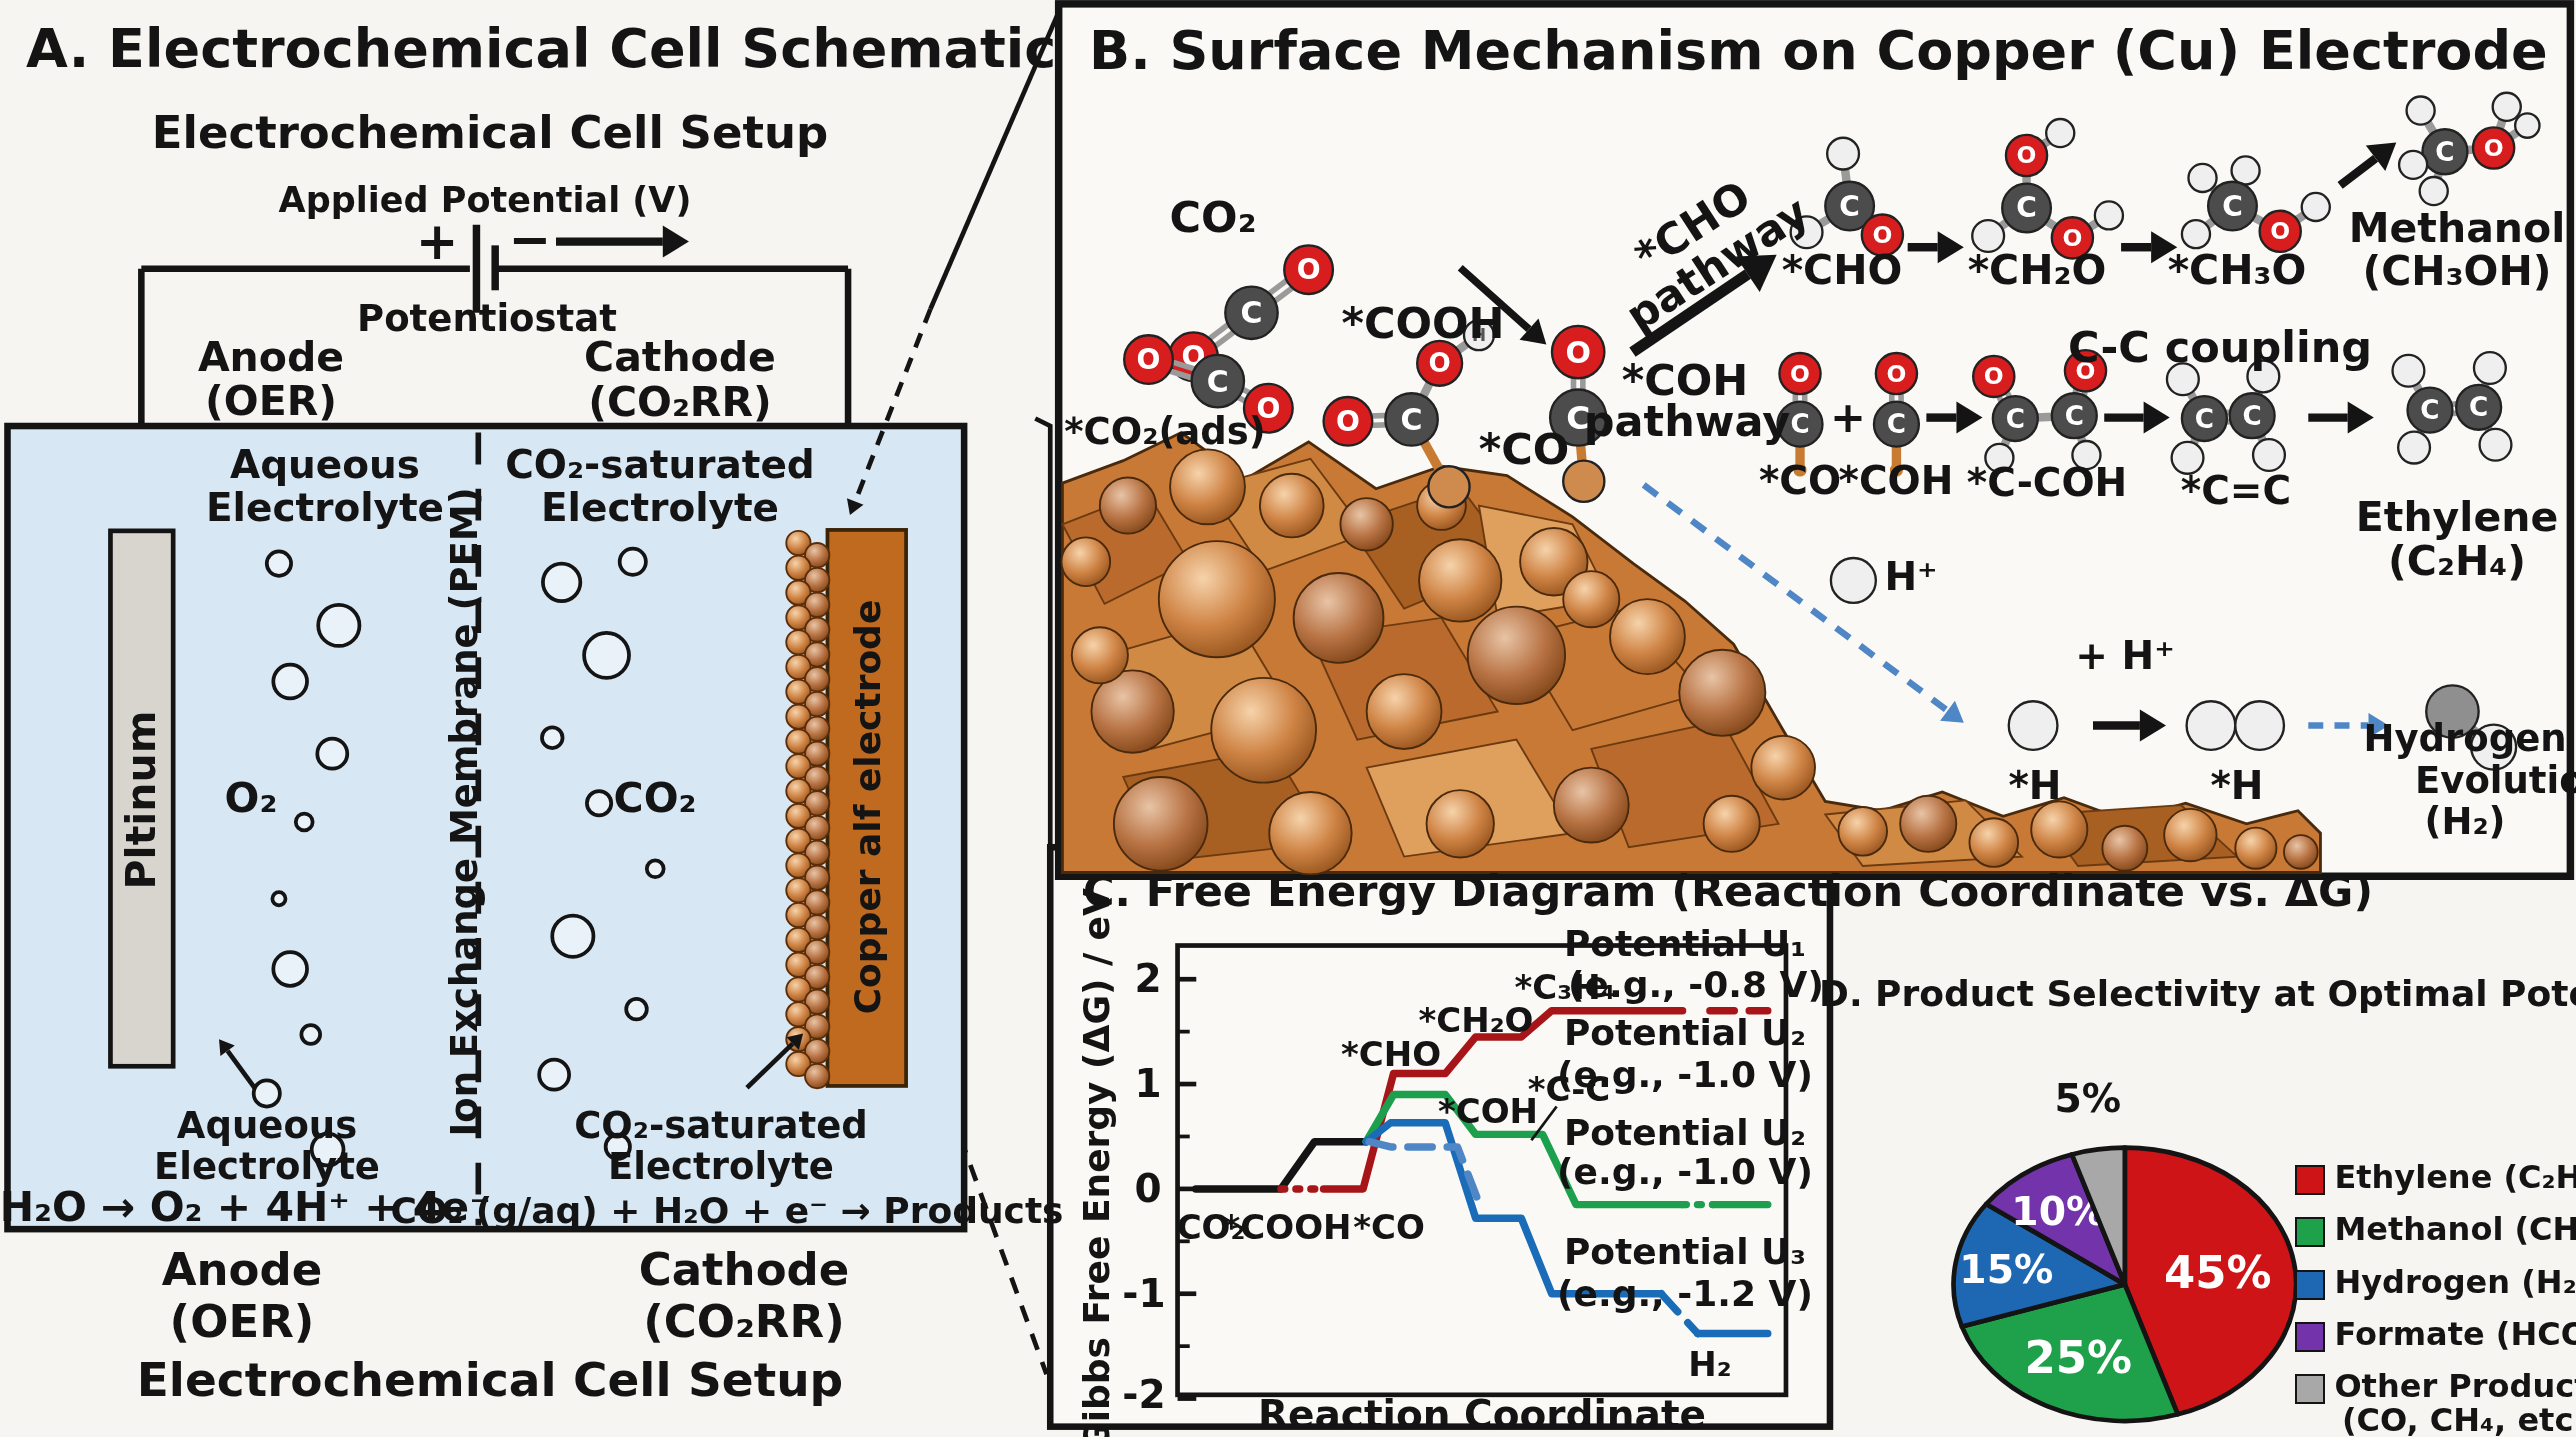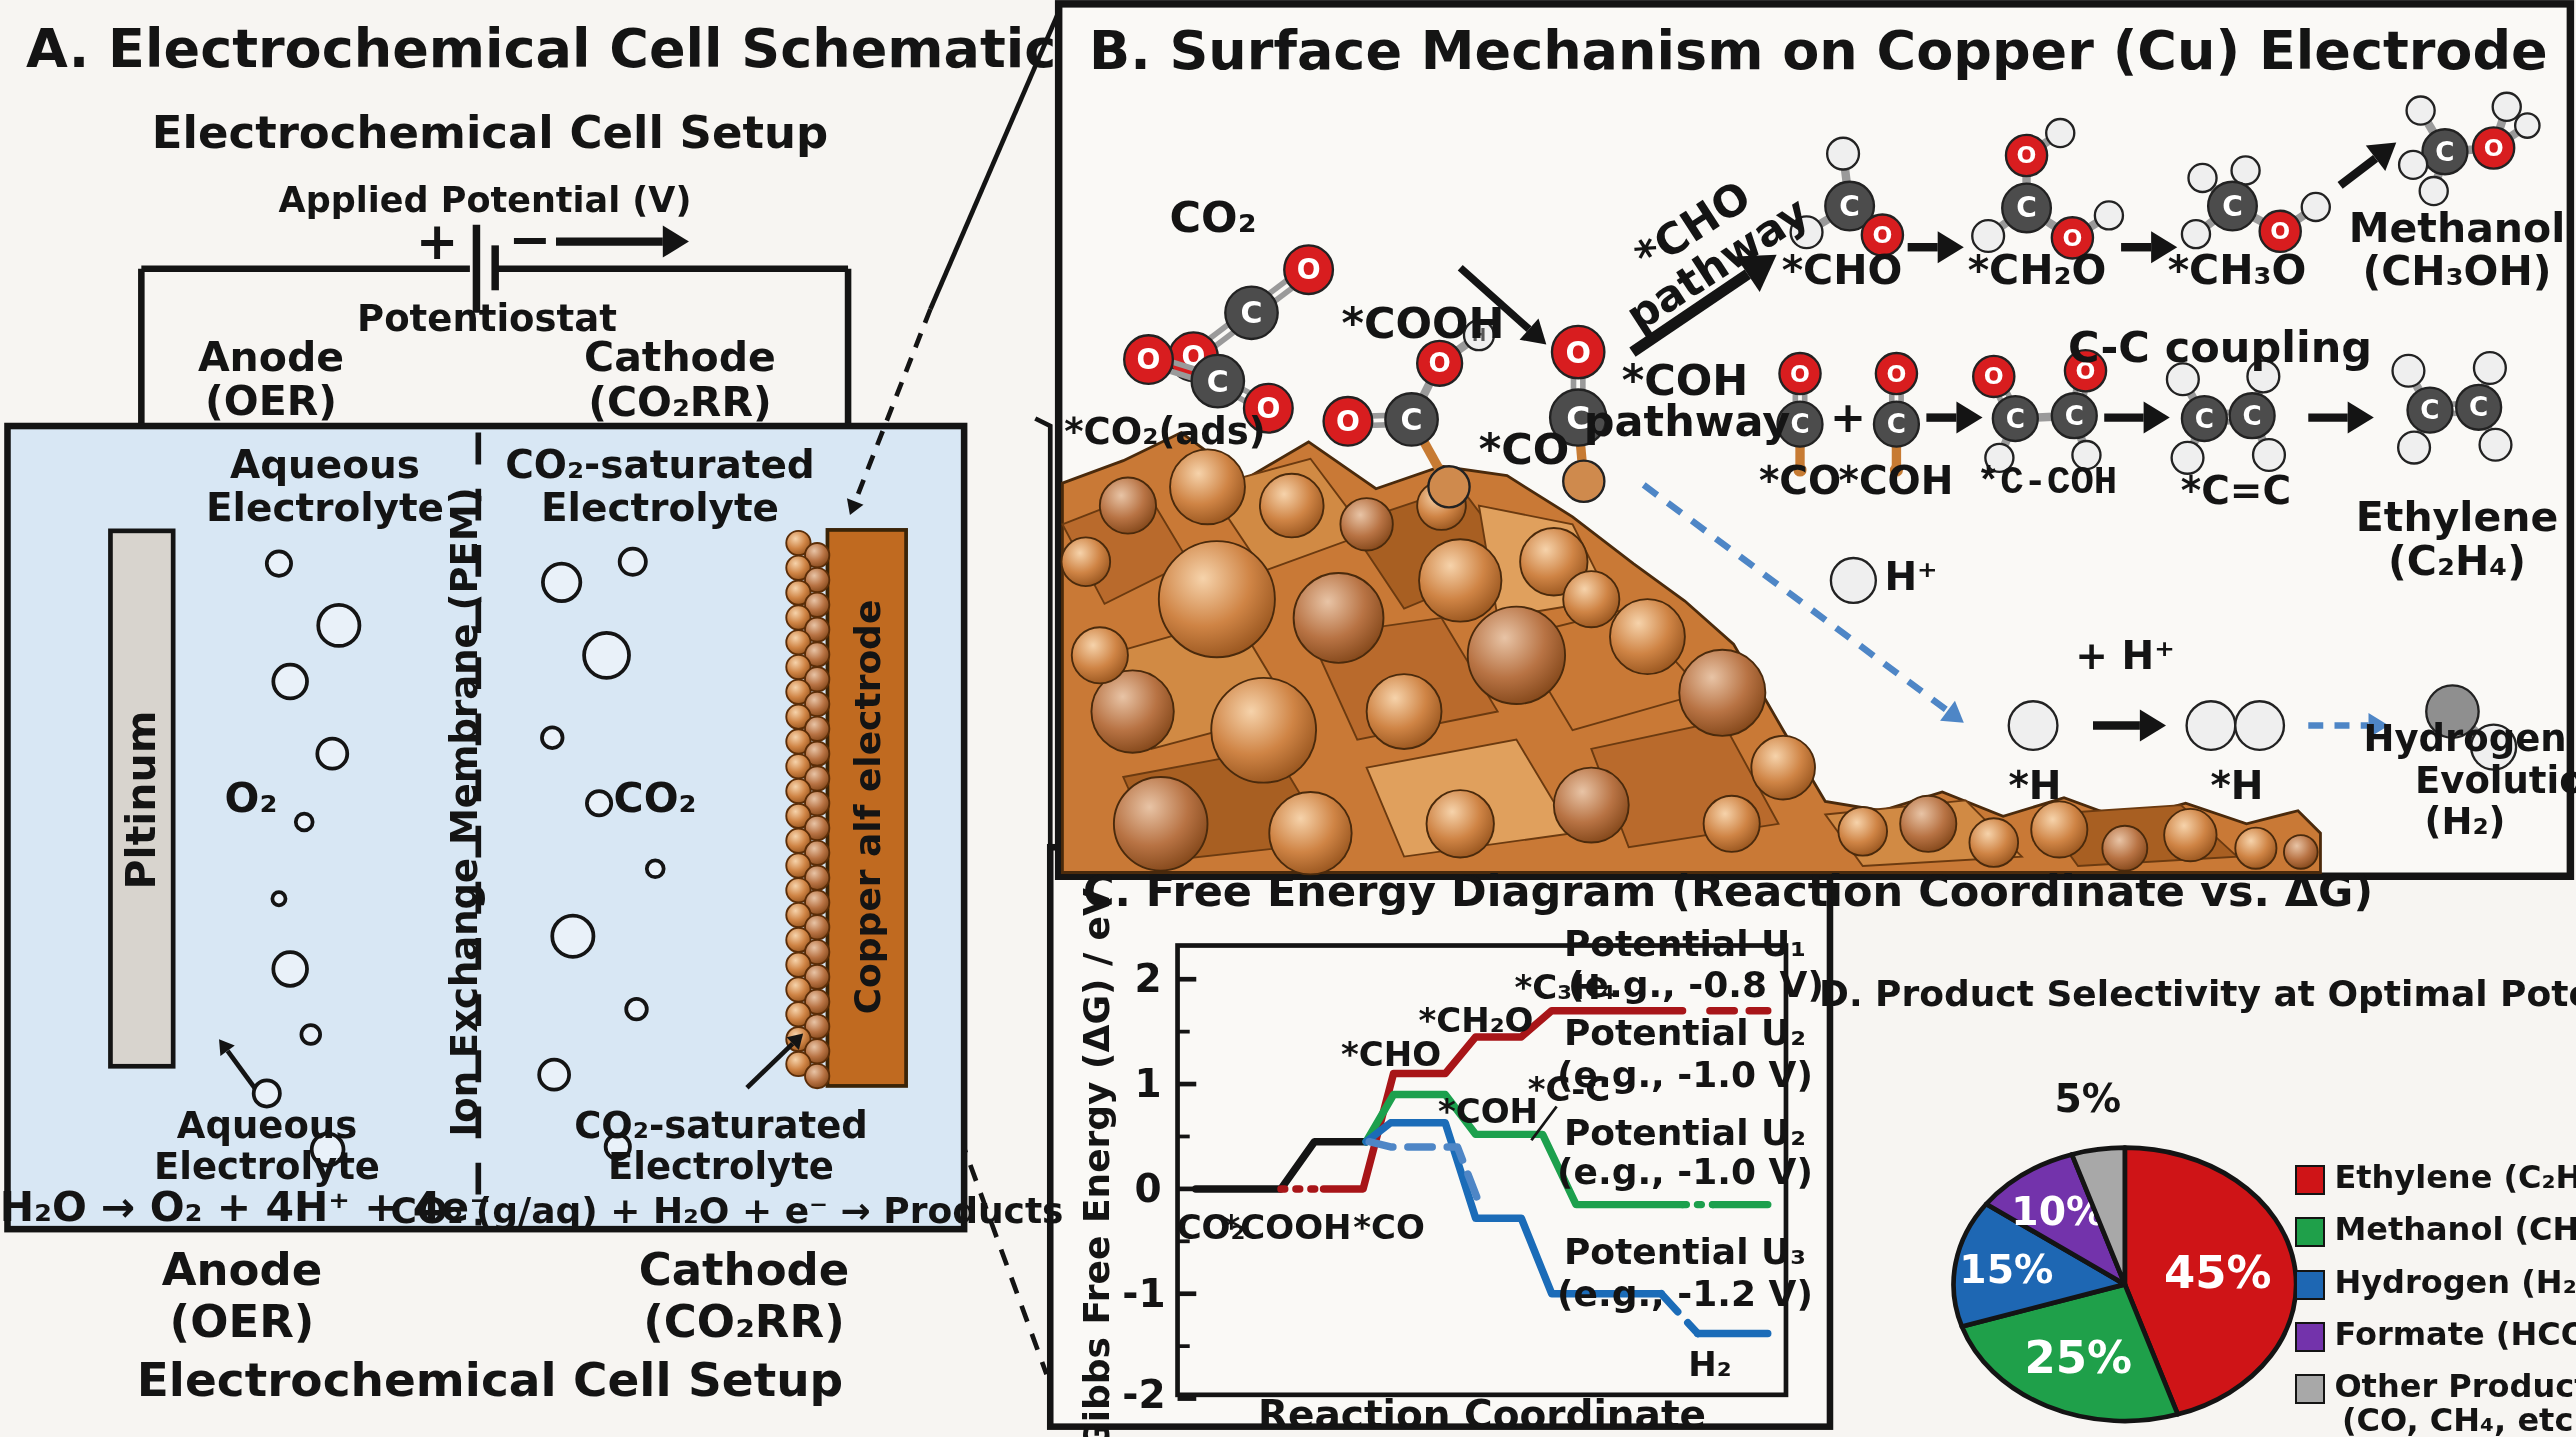--- a/index.html
+++ b/index.html
@@ -506,21 +506,21 @@
 <div class="lbl" style="left:1687px;top:421px;font-size:43px;">pathway</div>
 <div class="lbl" style="left:1842px;top:270px;font-size:41px;">*CHO</div>
 <div class="lbl" style="left:2037px;top:270px;font-size:41px;">*CH₂O</div>
 <div class="lbl" style="left:2237px;top:270px;font-size:41px;">*CH₃O</div>
 <div class="lbl" style="left:2457px;top:228px;font-size:41px;">Methanol</div>
 <div class="lbl" style="left:2457px;top:271px;font-size:41px;">(CH₃OH)</div>
 <div class="lbl" style="left:2220px;top:347px;font-size:43px;">C-C coupling</div>
 <div class="lbl" style="left:1800px;top:481px;font-size:39px;">*CO</div>
 <div class="lbl" style="left:1848px;top:417px;font-size:43px;">+</div>
 <div class="lbl" style="left:1896px;top:481px;font-size:39px;">*COH</div>
-<div class="lbl" style="left:2047px;top:483px;font-size:39px;font-family:Liberation Mono, monospace;">*C-COH</div>
+<div class="lbl" style="left:2047px;top:483px;font-size:39px;">*C-COH</div>
 <div class="lbl" style="left:2236px;top:491px;font-size:39px;">*C=C</div>
 <div class="lbl" style="left:2457px;top:517px;font-size:41px;">Ethylene</div>
 <div class="lbl" style="left:2457px;top:561px;font-size:41px;">(C₂H₄)</div>
 <div class="lbl" style="left:1911px;top:577px;font-size:39px;">H⁺</div>
 <div class="lbl" style="left:2035px;top:786px;font-size:39px;">*H</div>
 <div class="lbl" style="left:2125px;top:656px;font-size:39px;">+ H⁺</div>
 <div class="lbl" style="left:2237px;top:786px;font-size:39px;">*H</div>
 <div class="lbl" style="left:2465px;top:739px;font-size:37px;">Hydrogen</div>
 <div class="lbl" style="left:2465px;top:781px;font-size:37px;margin-left:48px;">Evolution</div>
 <div class="lbl" style="left:2465px;top:822px;font-size:37px;">(H₂)</div>

